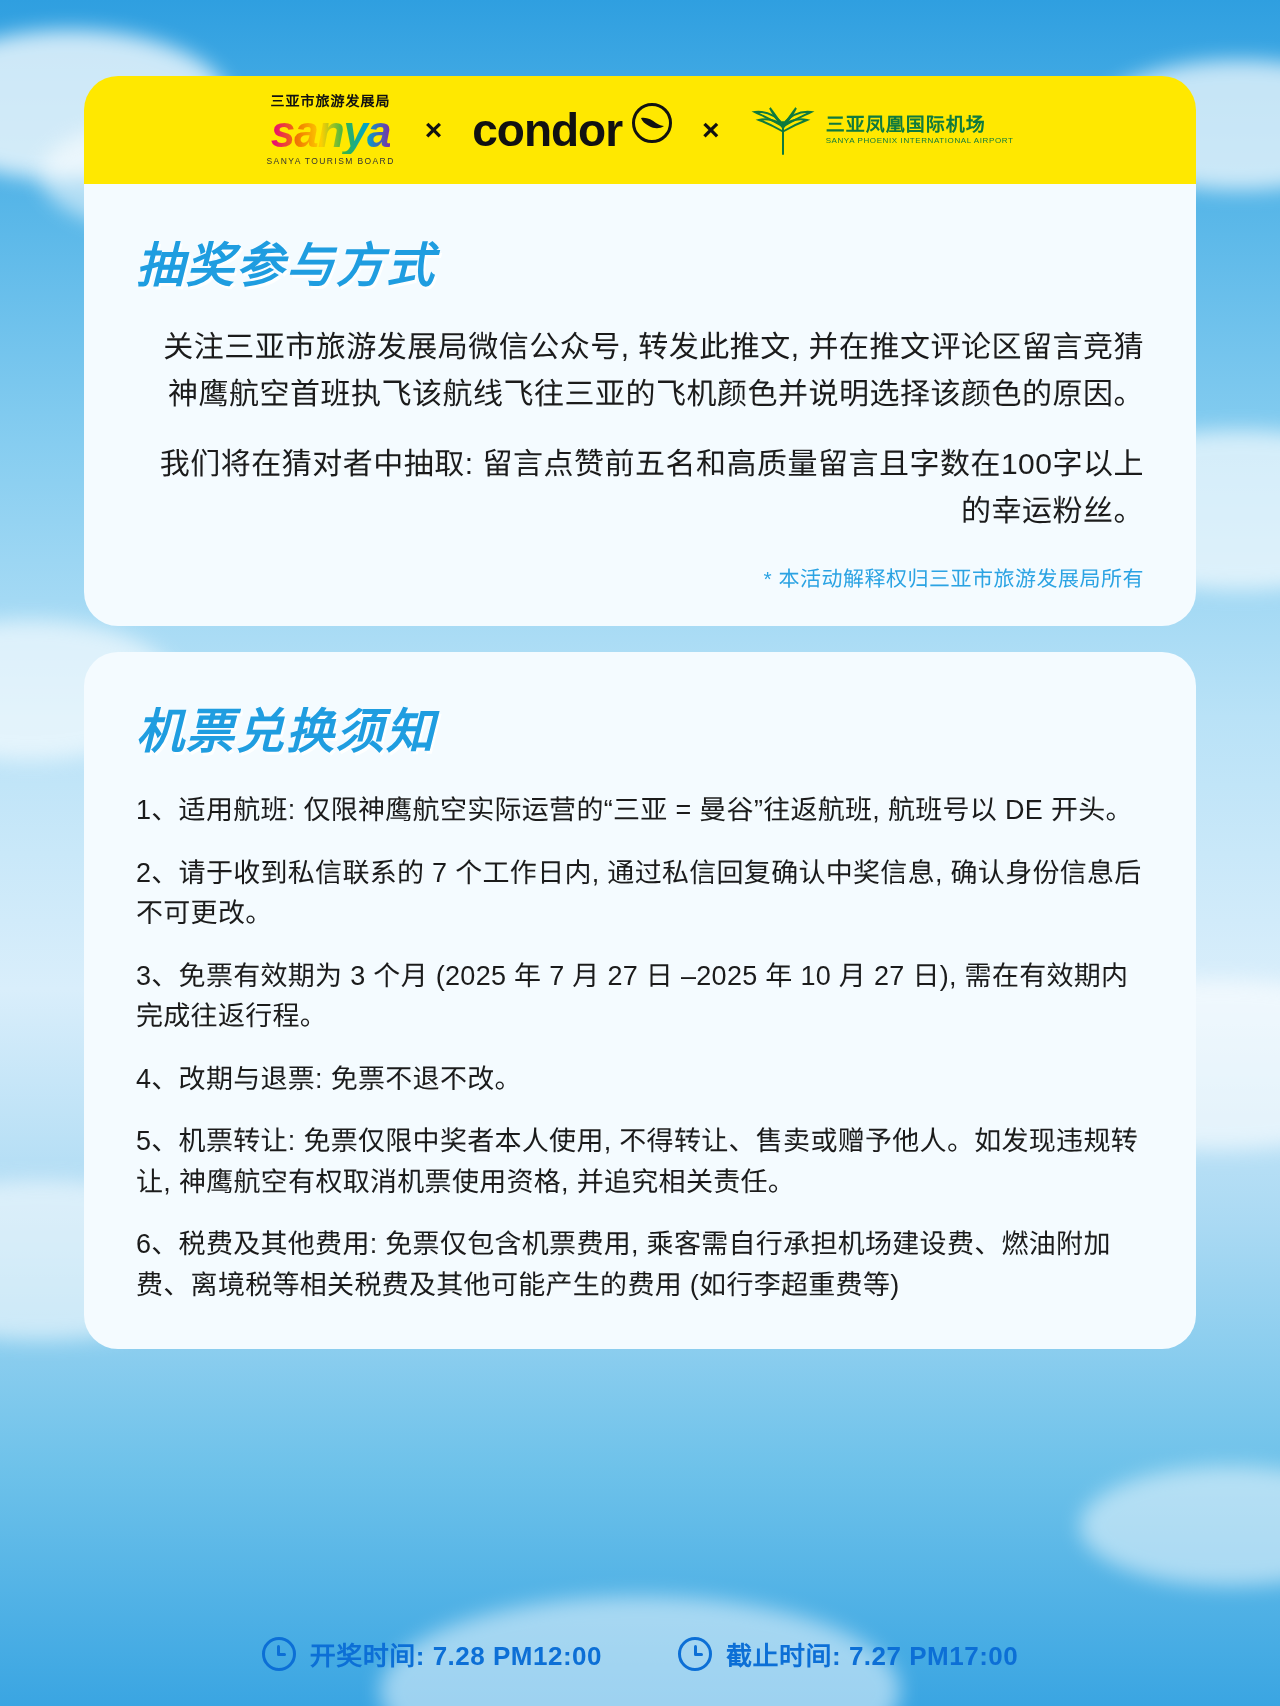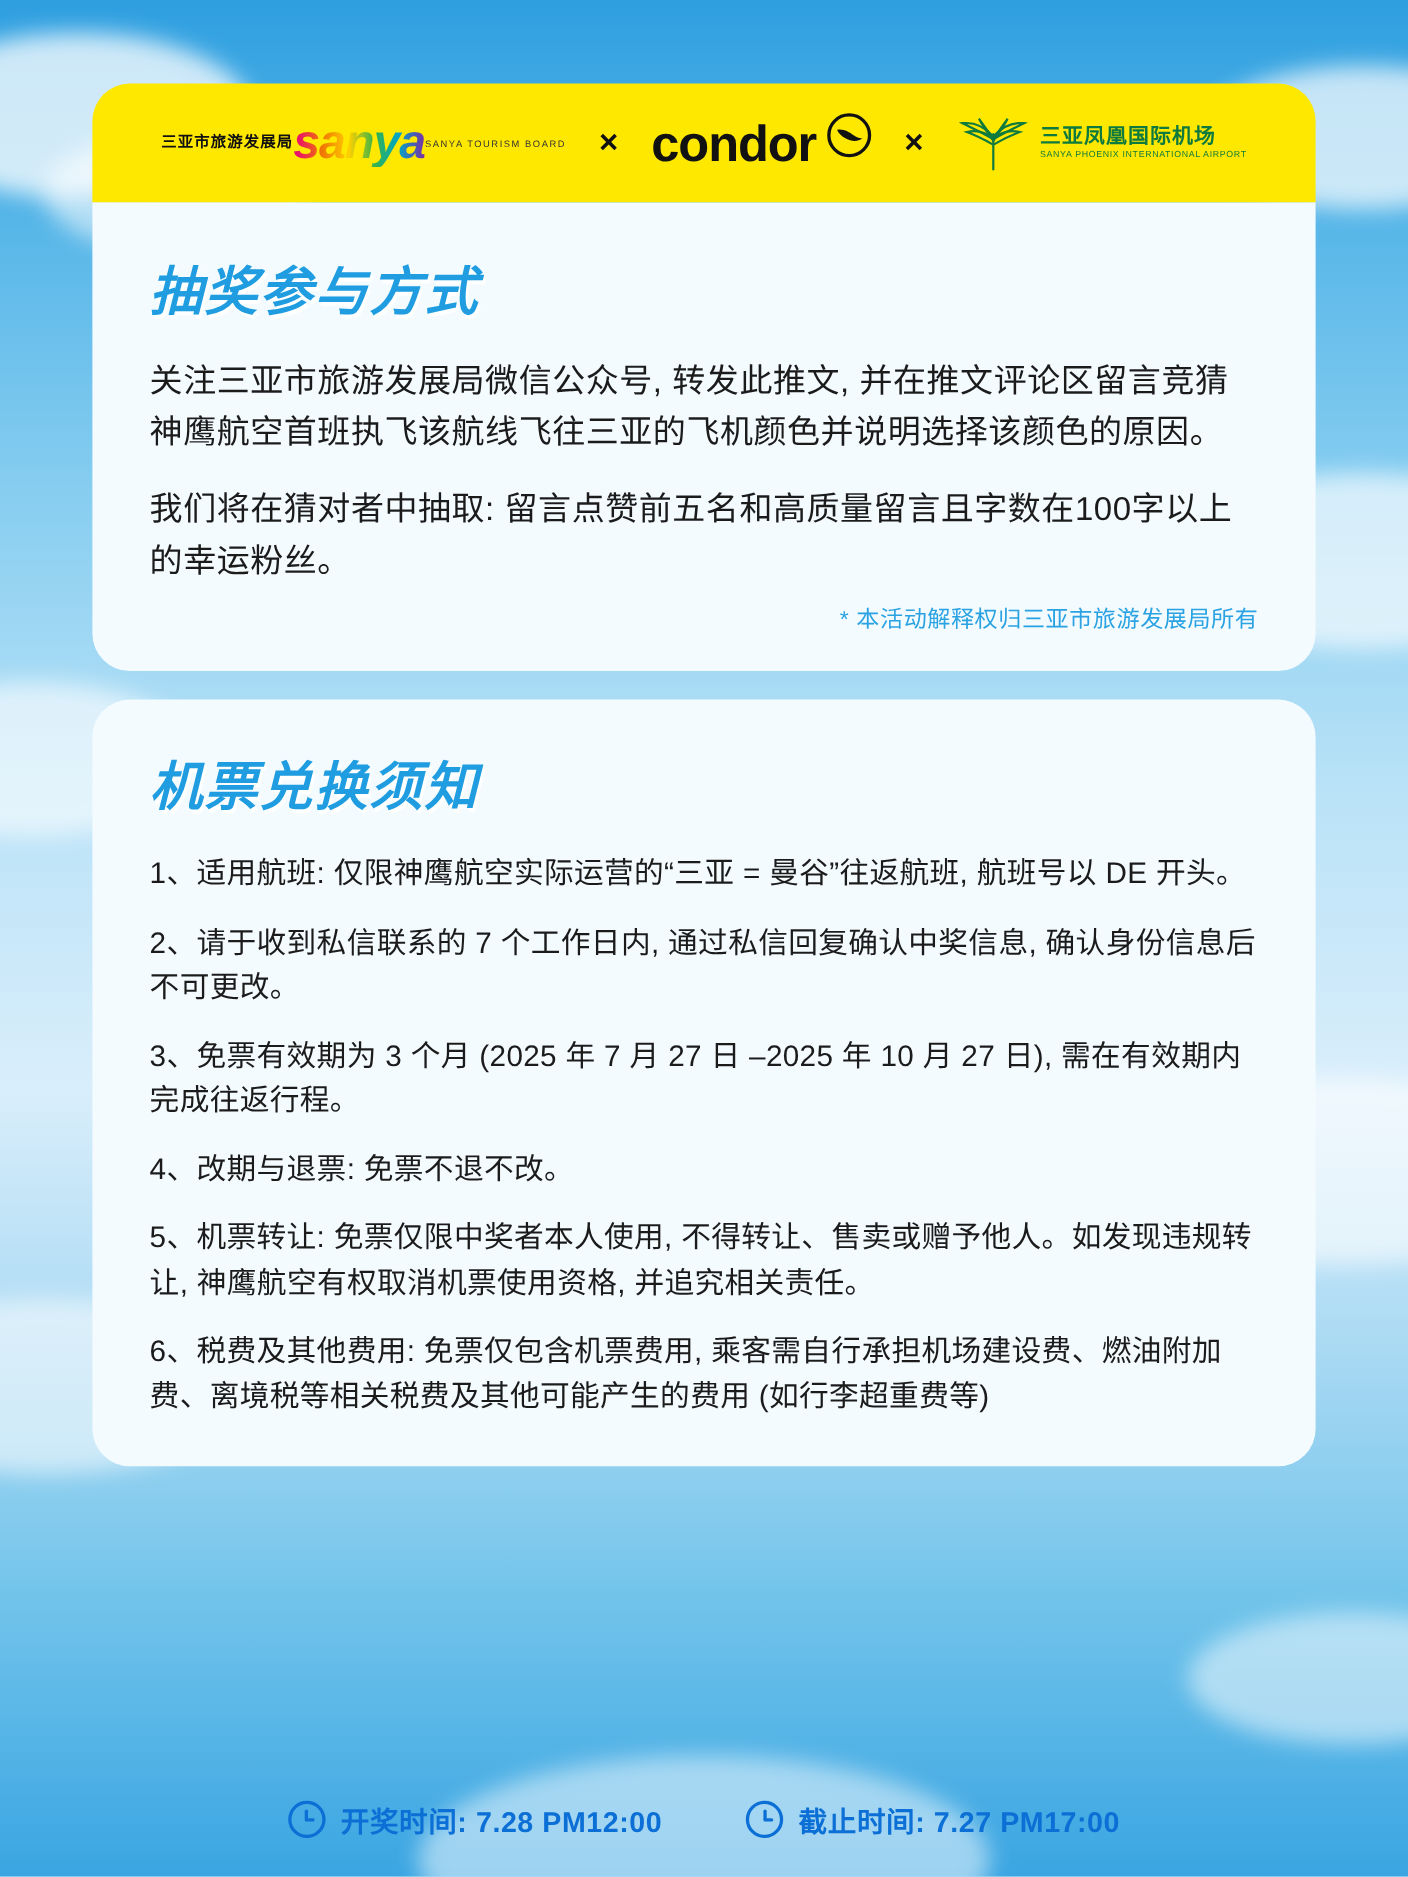--- a/index.html
+++ b/index.html
@@ -52,21 +52,21 @@
     background: #ffe800;
     border-radius: 34px 34px 0 0;
     display: flex;
     align-items: center;
     justify-content: center;
     gap: 30px;
     padding: 0 30px;
   }
   .brand-logo-sanya {
     display: flex;
-    flex-direction: row;
+    flex-direction: column;
     align-items: center;
     line-height: 1;
   }
   .sanya-top {
     font-size: 14px;
     font-weight: bold;
     letter-spacing: 1px;
     color: #111;
     margin-bottom: 2px;
   }
@@ -133,24 +133,25 @@
     color: #1f9de0;
     letter-spacing: 2px;
     text-shadow: 2px 3px 0 rgba(255,255,255,.9);
   }
   p.body-text {
     margin: 0 0 24px 0;
     font-size: 30px;
     line-height: 1.55;
     color: #1b1b1b;
     letter-spacing: .5px;
+    text-align: right;
   }
   p.body-text:last-of-type { margin-bottom: 0; }
   .disclaimer {
-    margin-top: 12px;
+    margin-top: 28px;
     text-align: right;
     font-size: 21px;
     color: #2ba3e3;
     letter-spacing: .5px;
   }
 
   ol.rules {
     margin: 0;
     padding: 0;
     list-style: none;

